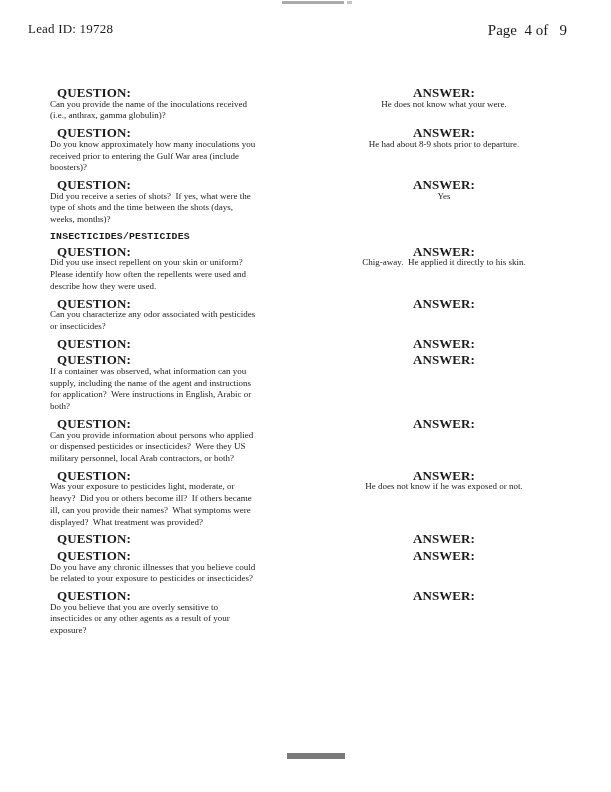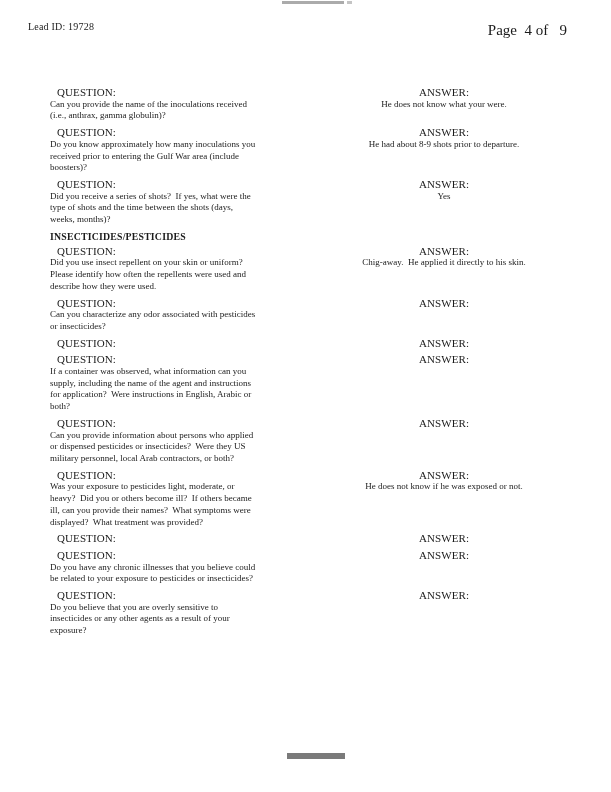--- a/index.html
+++ b/index.html
@@ -5,36 +5,36 @@
   html,body{margin:0;padding:0;}
   body{
     width:611px;height:792px;background:#ffffff;position:relative;
     font-family:"Liberation Serif","DejaVu Serif",serif;color:#1b1b1b;
     overflow:hidden;
   }
   .scan-bar{position:absolute;background:#ababab;}
   #scan-bar-top{left:282px;top:1px;width:62px;height:3px;}
   #scan-speck-top{left:347px;top:1px;width:5px;height:3px;background:#c4c4c4;}
   #scan-bar-bottom{left:287px;top:753px;width:58px;height:6px;background:#7a7a7a;}
-  #lead-id{position:absolute;left:28px;top:21px;font-size:10px;letter-spacing:0.2px;}
+  #lead-id{position:absolute;left:28px;top:21px;font-size:13px;letter-spacing:0.2px;}
   #page-num{position:absolute;right:44px;top:22px;font-size:15px;white-space:pre;}
   #content{position:absolute;left:50px;top:87px;right:28px;}
   .qa-row{display:grid;grid-template-columns:255px 1fr;margin-bottom:5px;}
   .q-col{min-width:0;}
   .a-col{min-width:0;padding-left:0px;text-align:center;}
   .q-heading,.a-heading{
-    font-weight:normal;font-size:11px;line-height:11.7px;letter-spacing:0.1px;
+    font-weight:bold;font-size:13px;line-height:11.7px;letter-spacing:0.1px;
   }
   .q-heading{padding-left:7px;}
   .q-text,.a-text{
     font-size:9px;line-height:11.7px;white-space:pre-wrap;
   }
   .section-heading{
     font-weight:bold;font-size:9.8px;line-height:12px;
-    margin:0 0 3px 0;letter-spacing:0.2px;
+    margin:0 0 3px 0;letter-spacing:0.2px;font-family:Liberation Mono, monospace;
   }
 </style>
 </head>
 <body>
 
 <div id="scan-bar-top" class="scan-bar"></div>
 <div id="scan-speck-top" class="scan-bar"></div>
 
 <div id="lead-id">Lead ID: 19728</div>
 <div id="page-num">Page  4 of   9</div>

